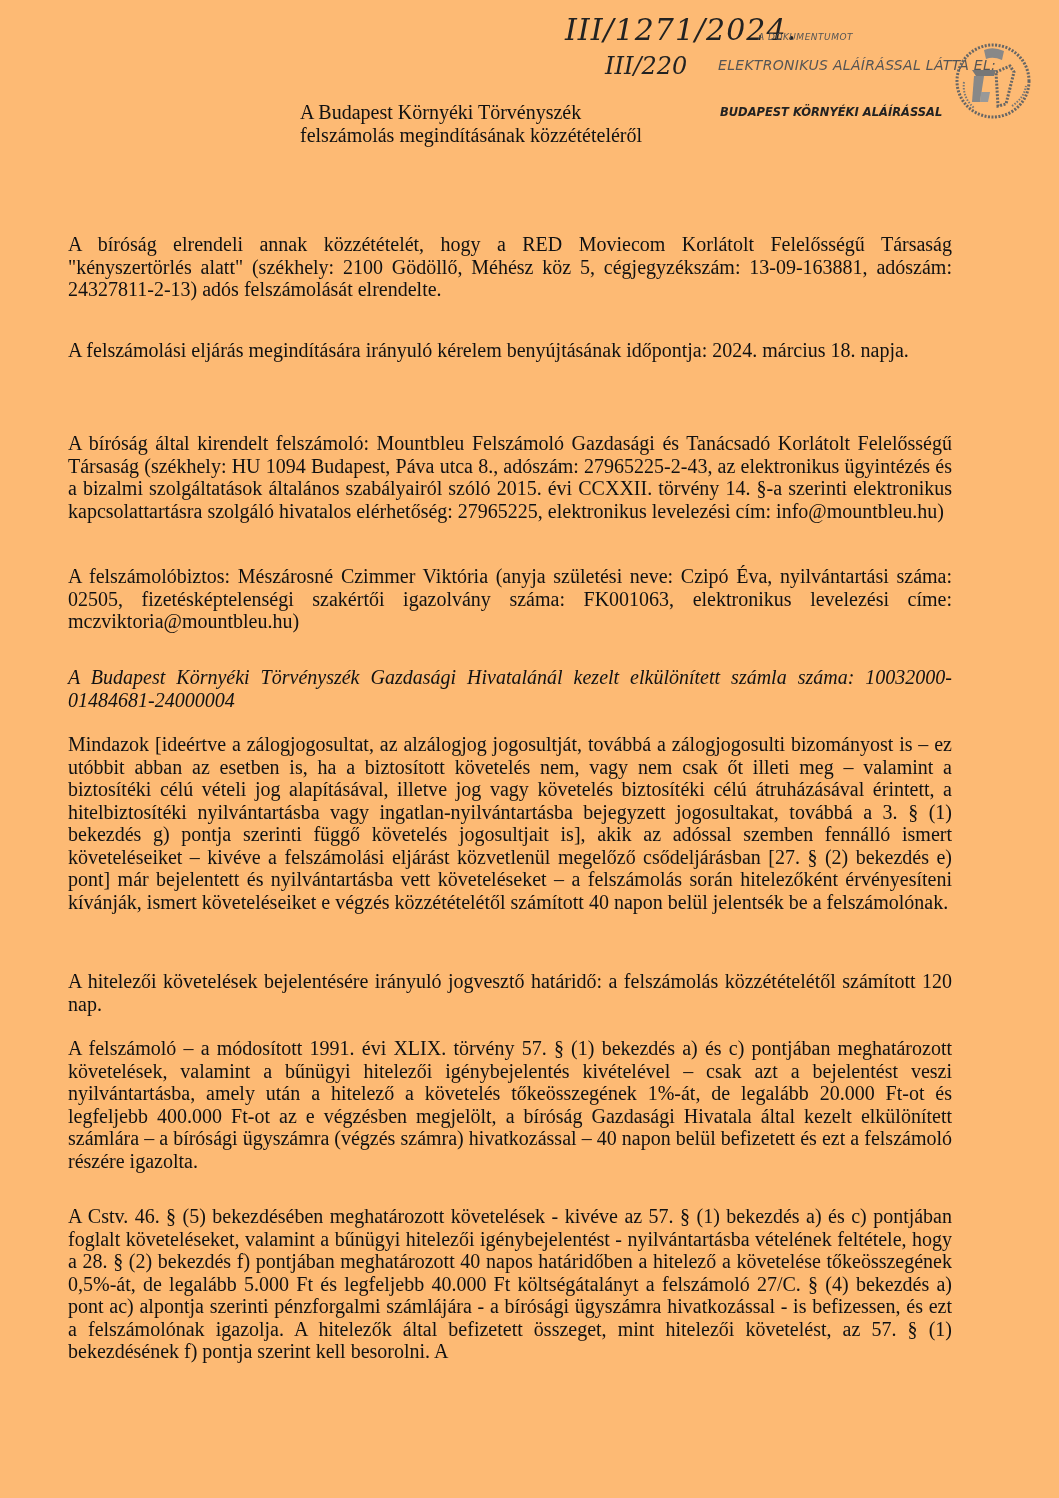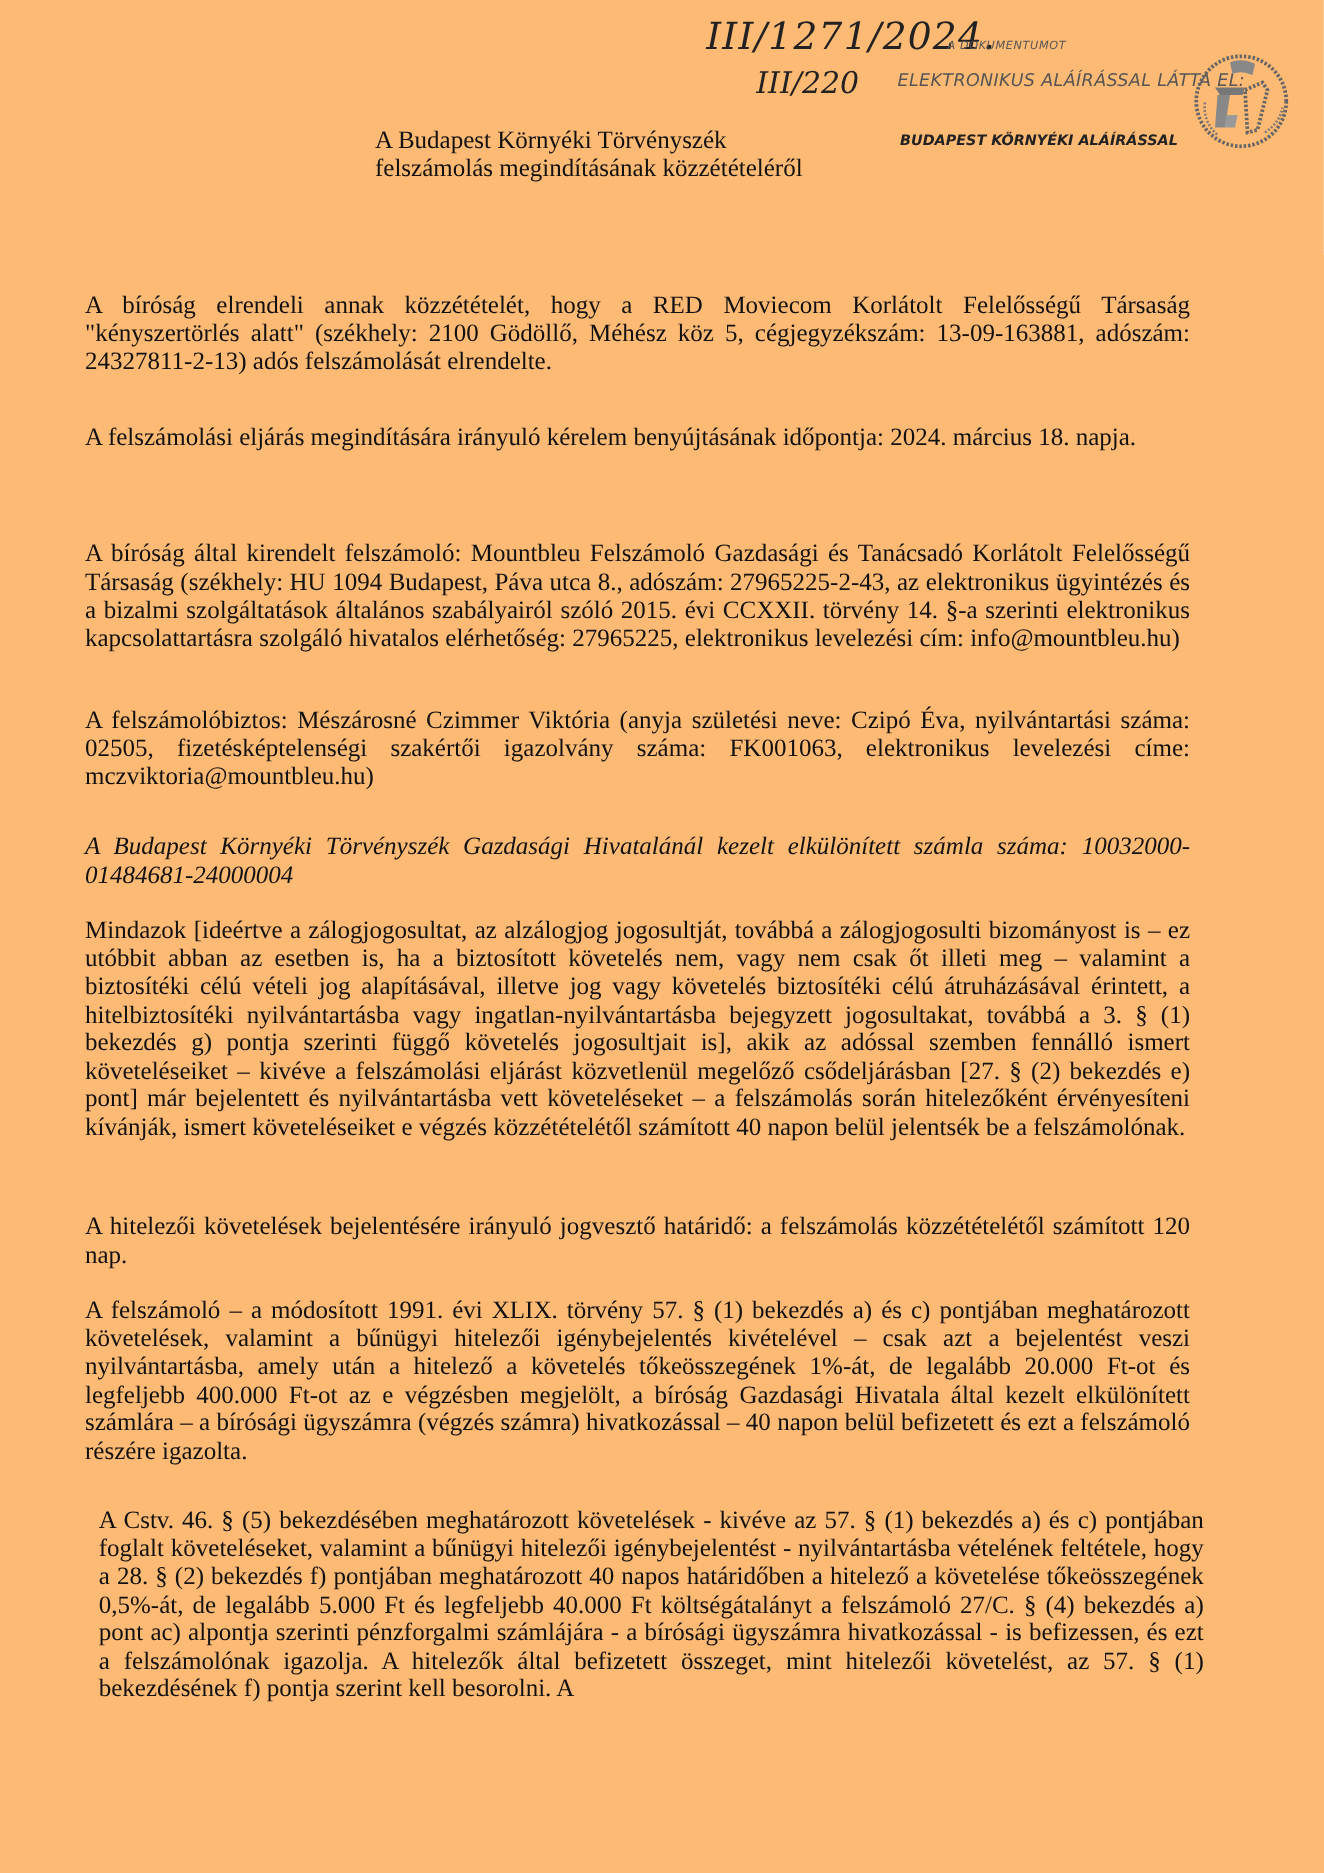--- a/index.html
+++ b/index.html
@@ -25,21 +25,21 @@
   .body-text p { margin: 0; }
   .p1 { top: 233px; }
   .p2 { top: 339px; }
   .p3 { top: 385px; }
   .p4 { top: 432px; }
   .p5 { top: 565px; }
   .p6 { top: 666px; font-style: italic; }
   .p7 { top: 733px; }
   .p8 { top: 970px; }
   .p9 { top: 1037px; }
-  .p10 { top: 1205px; margin-left: 11px; }
+  .p10 { top: 1205px; }
 </style>
 </head>
 <body>
 
 <div class="page">
 
   <div class="handwritten hw-1">III/1271/2024.</div>
   <div class="handwritten hw-2">III/220</div>
 
   <div class="stamp-text stamp-l1">A DOKUMENTUMOT</div>

